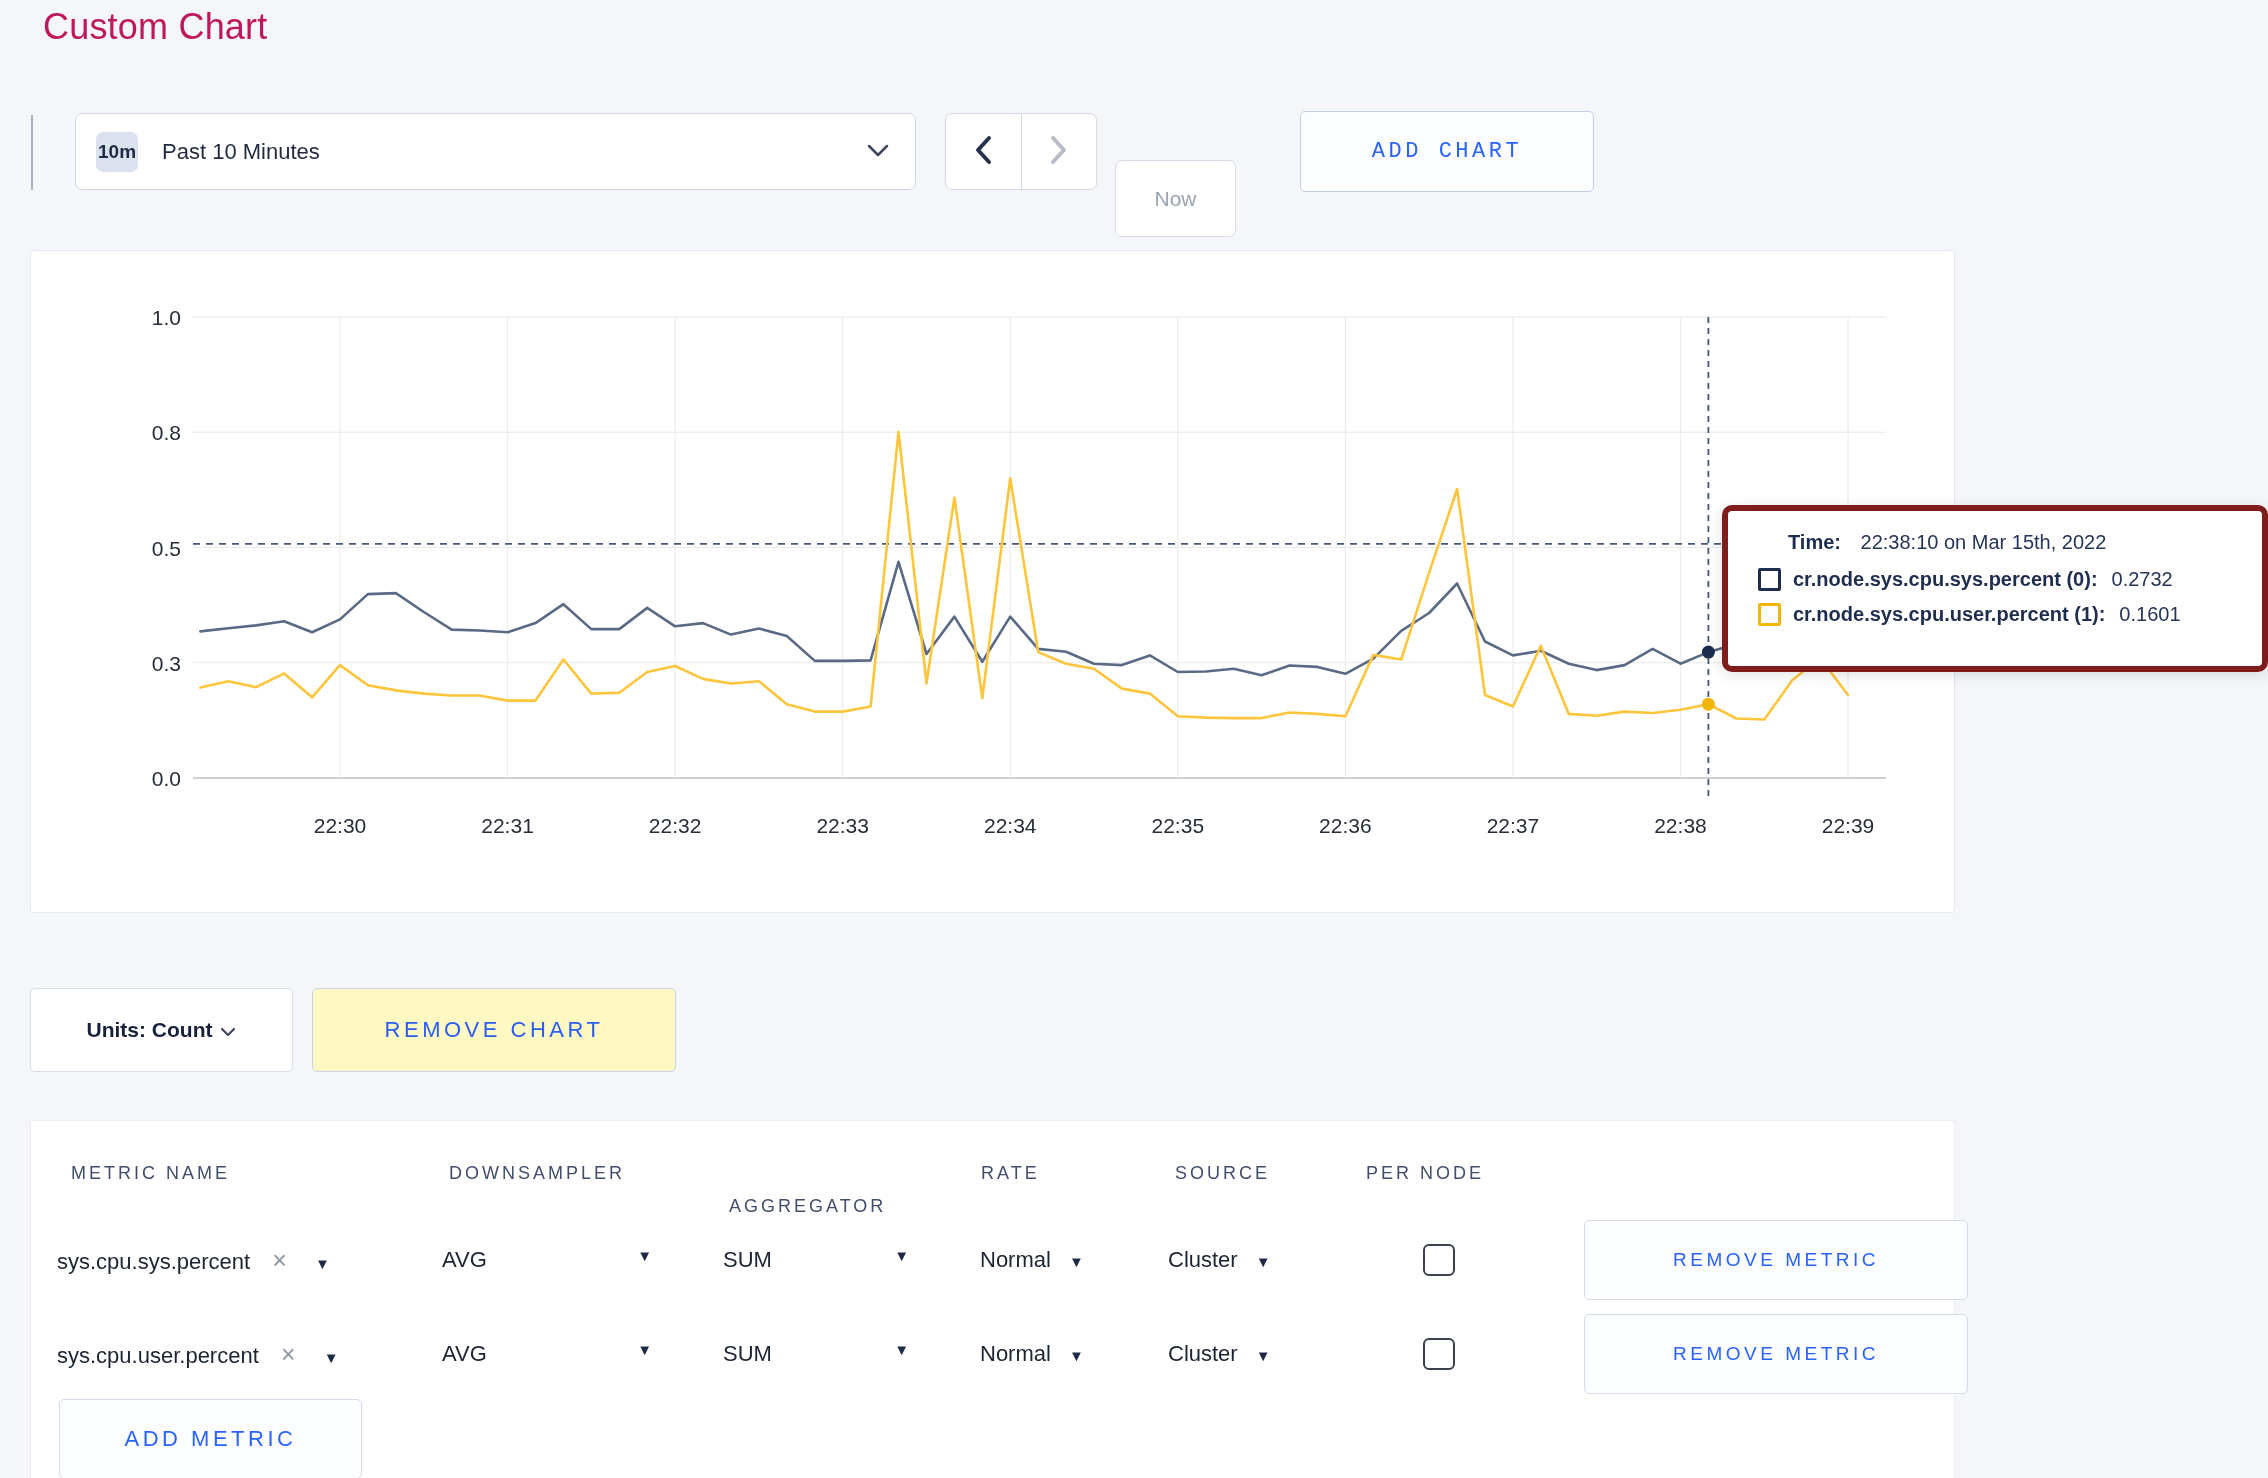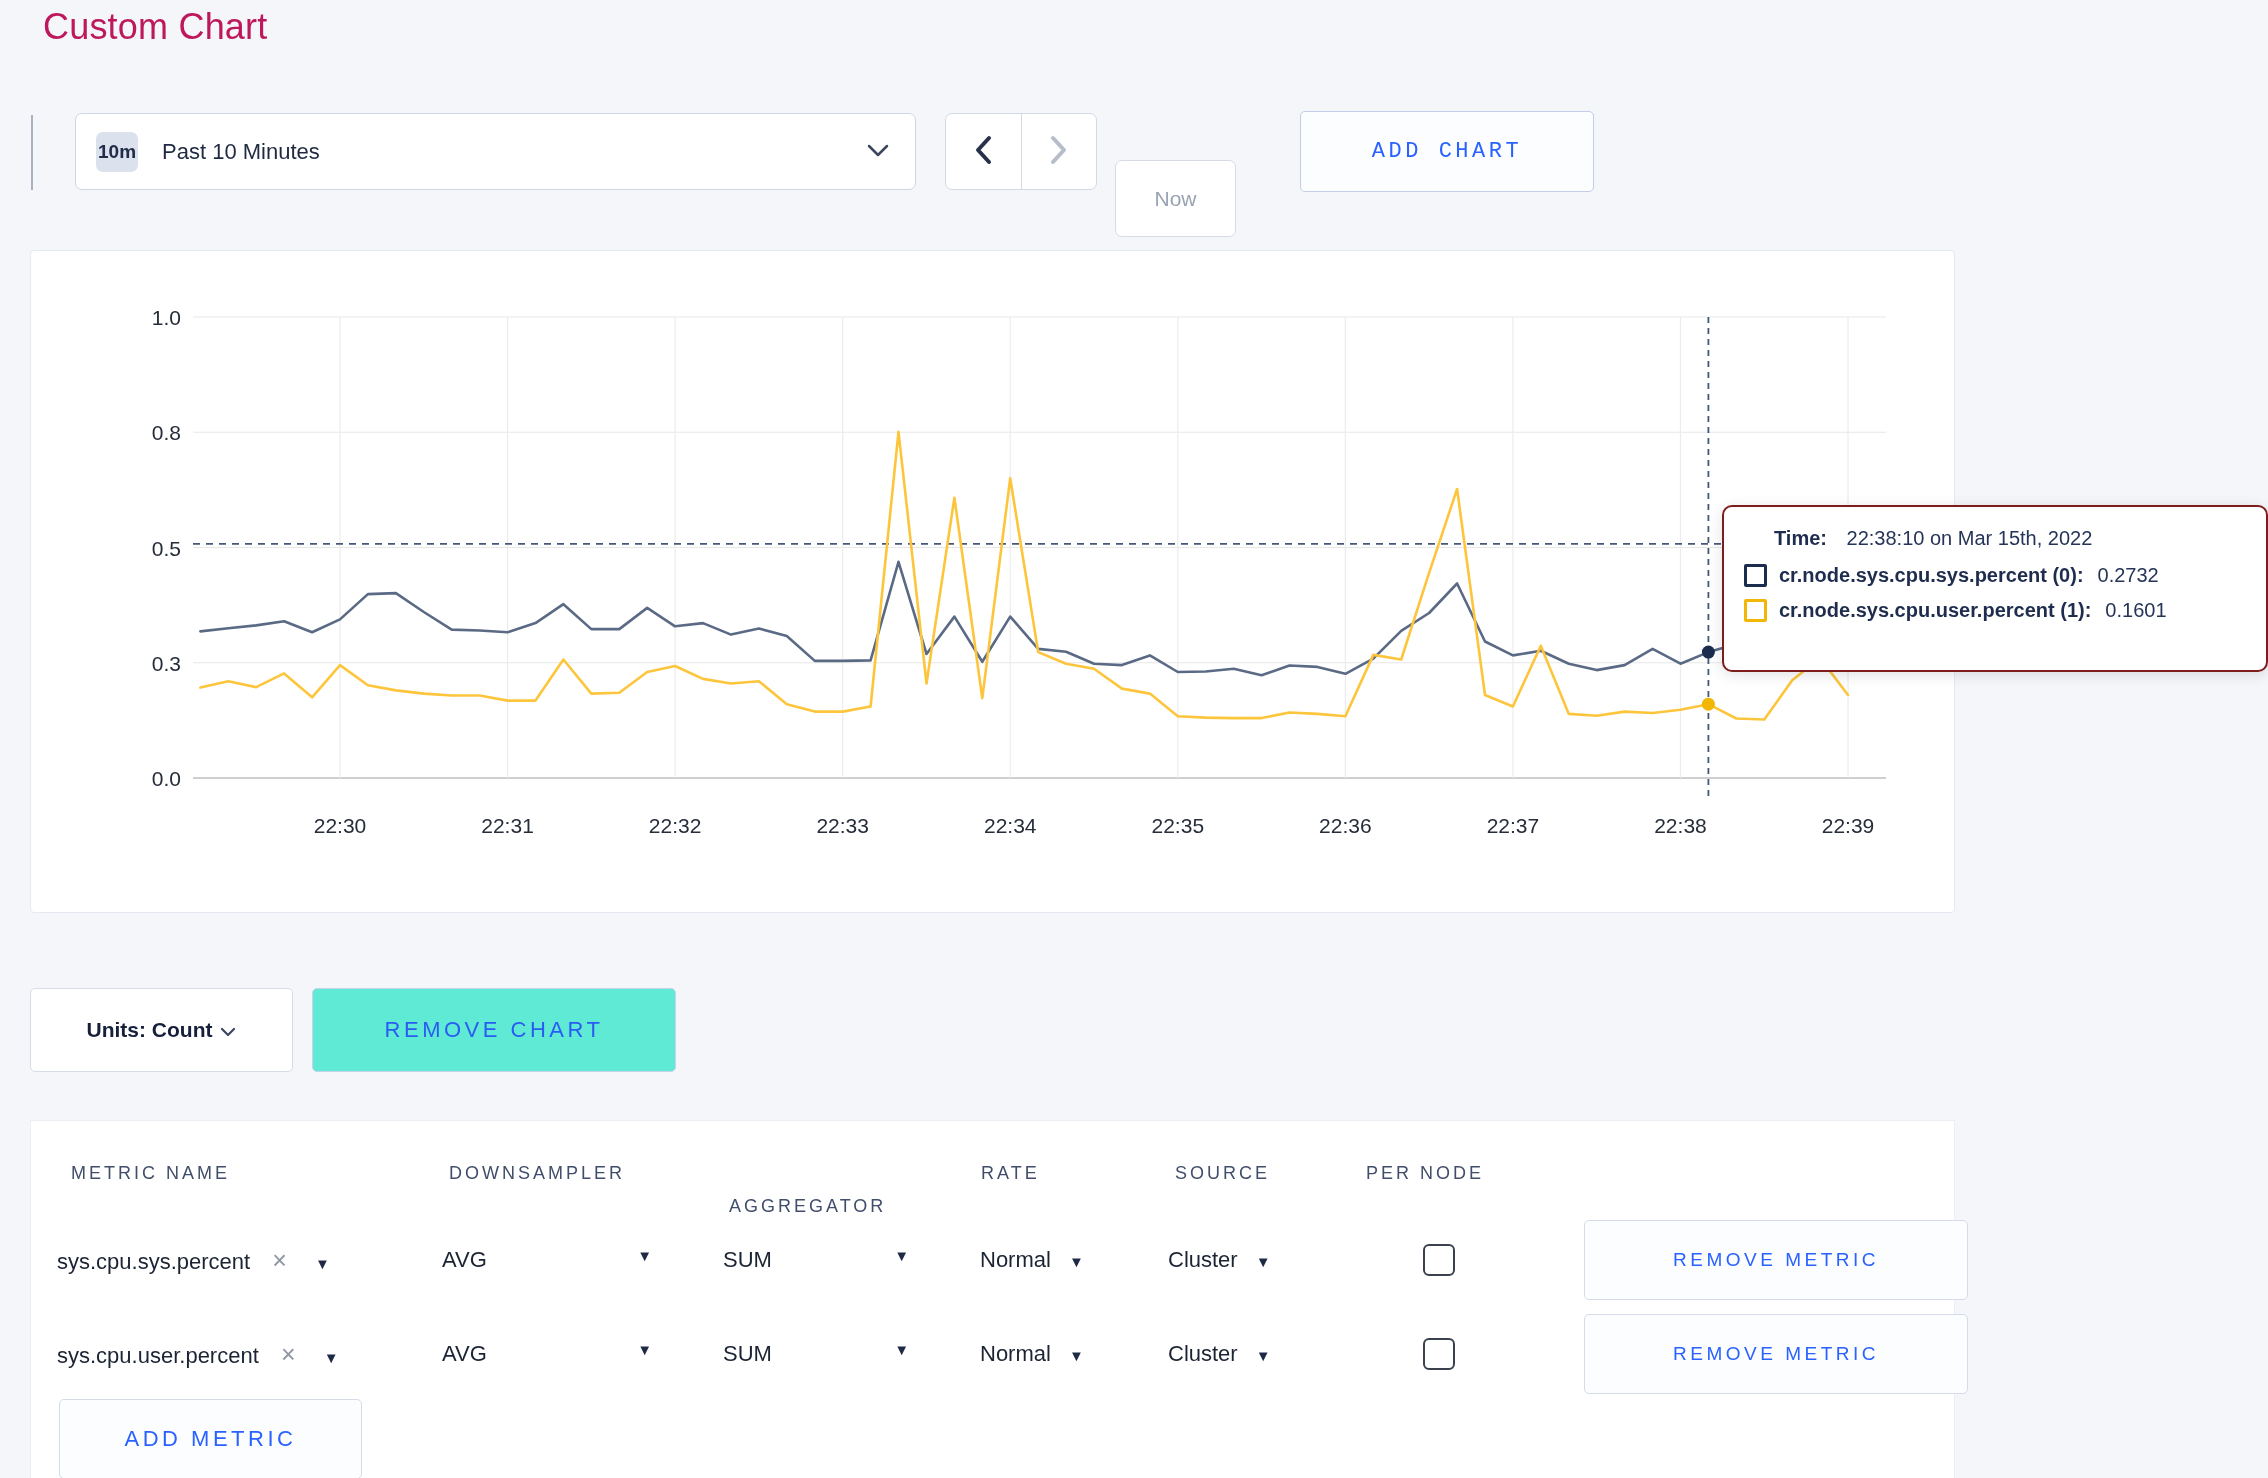--- a/index.html
+++ b/index.html
@@ -44,37 +44,37 @@
   }
   
   .chart-card{
     left:30px;top:250px;width:1925px;height:663px;background:#fff;
     border:1px solid #e6e9f1;border-radius:4px;box-sizing:border-box;
   }
   .chart-card svg{display:block;}
   
   .chart-tooltip{
     left:1722px;top:505px;width:546px;height:167px;background:#fff;
-    border:2px solid #7f1d1d;border-radius:10px;box-sizing:border-box;
+    border:6px solid #7f1d1d;border-radius:10px;box-sizing:border-box;
     box-shadow:0 3px 14px rgba(40,50,80,.14);
-    padding:20px 0 0 20px;font-size:20px;color:#1e2c4e;z-index:5;
+    padding:20px 0 0 30px;font-size:20px;color:#1e2c4e;z-index:5;
   }
   .tt-time-row{margin-left:30px;margin-bottom:14px;}
   .tt-label{font-weight:bold;color:#1e2c4e;}
   .tt-value{margin-left:14px;color:#253457;}
   .tt-series-row{display:flex;align-items:center;margin-bottom:12px;}
   .tt-swatch{width:17px;height:17px;border:3.5px solid #1b2c4f;border-radius:2px;background:#fff;margin-right:12px;flex:none;}
   
   .units-button{
     left:30px;top:988px;width:263px;height:84px;background:#fff;border:1.5px solid #d6dce8;
     border-radius:5px;box-sizing:border-box;display:flex;align-items:center;justify-content:center;
     gap:8px;font-size:21px;font-weight:bold;color:#16203a;cursor:pointer;
   }
   .remove-chart-button{
-    left:312px;top:988px;width:364px;height:84px;background:#5eead4;border:1.5px solid #c9d2ea;
+    left:312px;top:988px;width:364px;height:84px;background:#fef9c3;border:1.5px solid #c9d2ea;
     border-radius:5px;box-sizing:border-box;display:flex;align-items:center;justify-content:center;
     font-size:22px;letter-spacing:3.5px;color:#2b5cf2;font-weight:500;cursor:pointer;
   }
   
   .metrics-card{
     left:30px;top:1120px;width:1925px;height:360px;background:#fff;
     border:1px solid #eceef4;box-sizing:border-box;position:absolute;
   }
   .mt-inner{position:relative;width:100%;height:100%;}
   .mt-header span{

